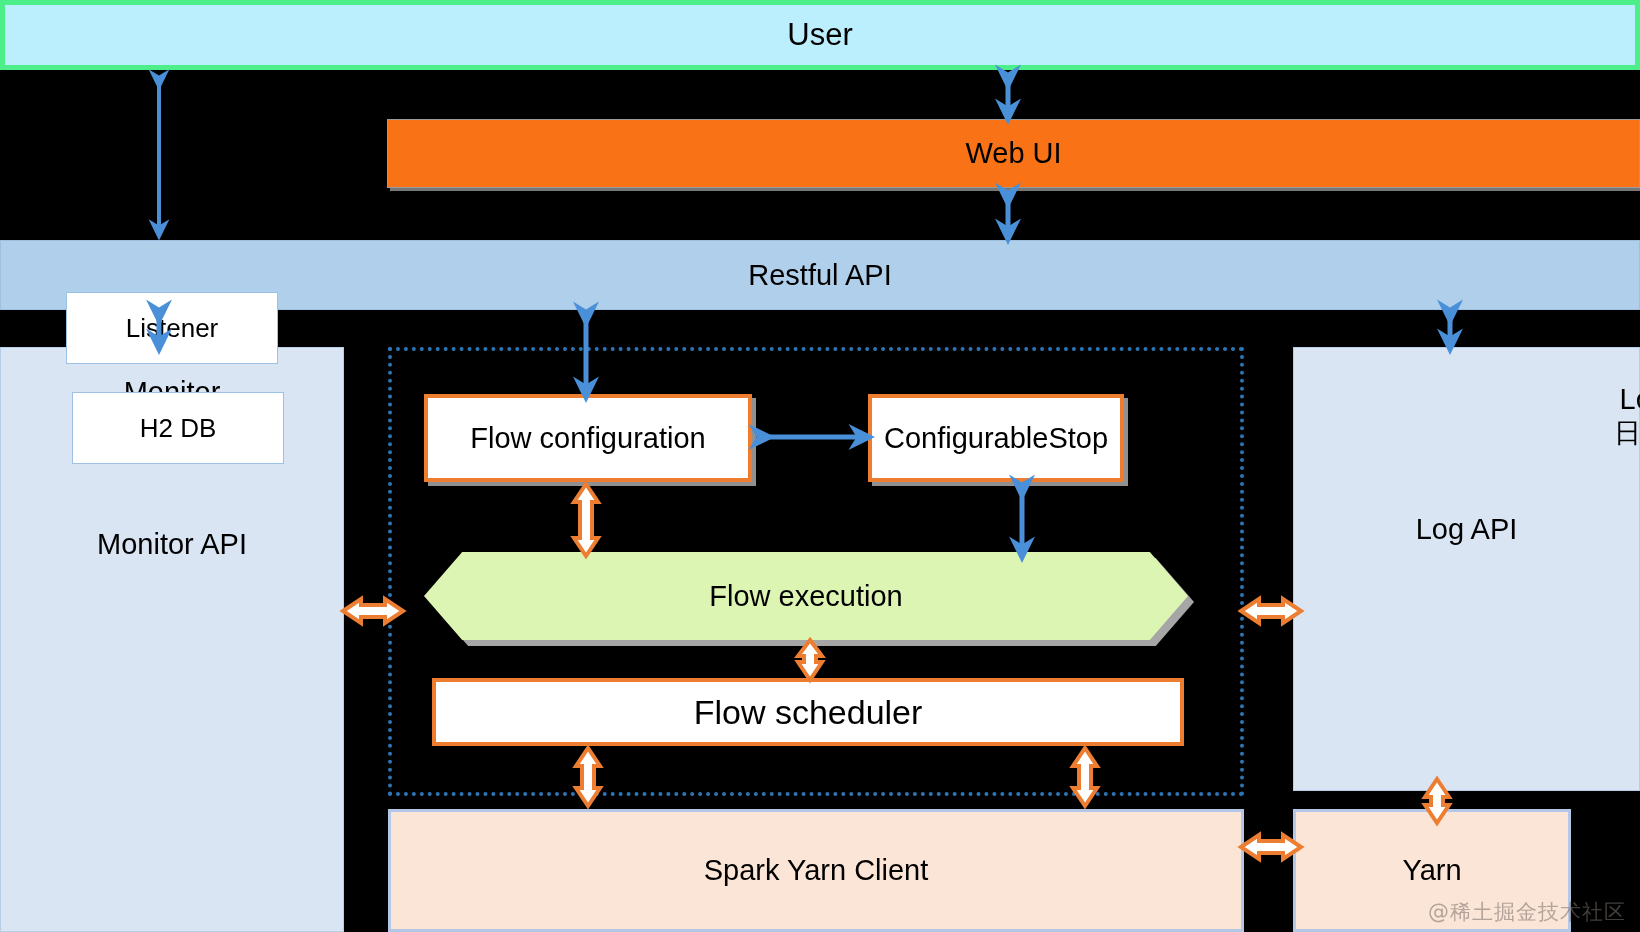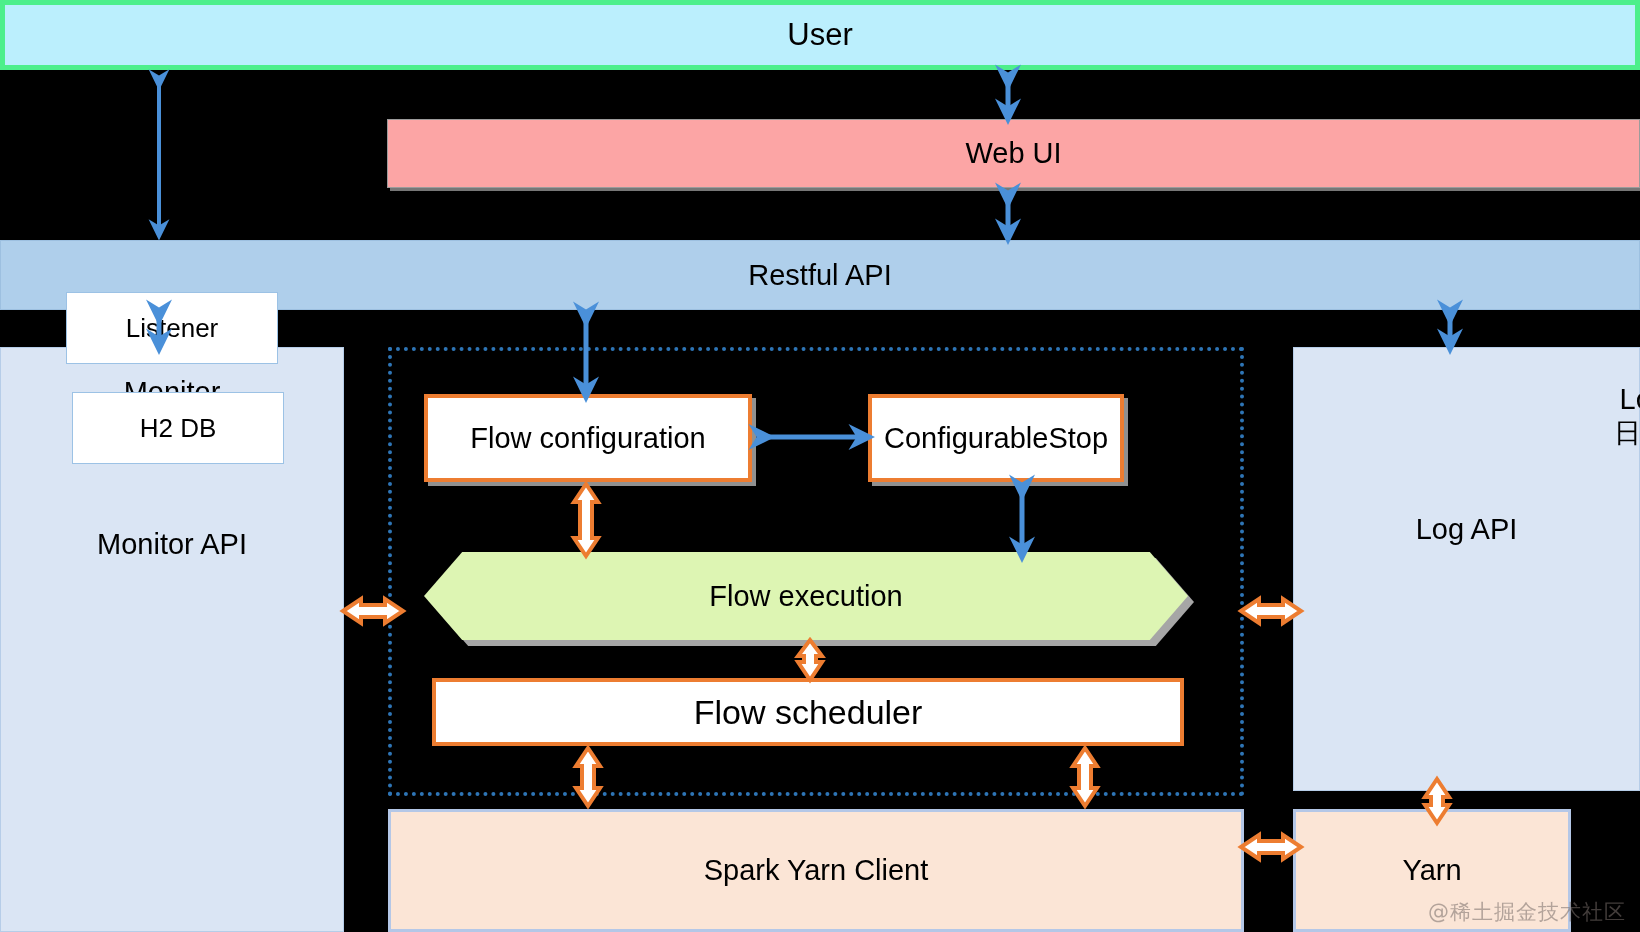--- a/index.html
+++ b/index.html
@@ -30,21 +30,21 @@
   #user-box {
     left: 0px; top: 0px; width: 1640px; height: 70px;
     background: #BBEFFD;
     border: 5px solid #4DEF8B;
     font-size: 31px;
   }
 
   
   #webui-box {
     left: 387px; top: 119px; width: 1253px; height: 69px;
-    background: #fca5a5;
+    background: #f97316;
     border: 1px solid #9C9B9B;
     box-shadow: 3px 3px 0 rgba(140,140,140,0.85);
     font-size: 29px;
   }
 
   
   #restful-box {
     left: 0px; top: 240px; width: 1640px; height: 70px;
     background: #AFCFEB;
     border: 1px solid #9DC0E0;

